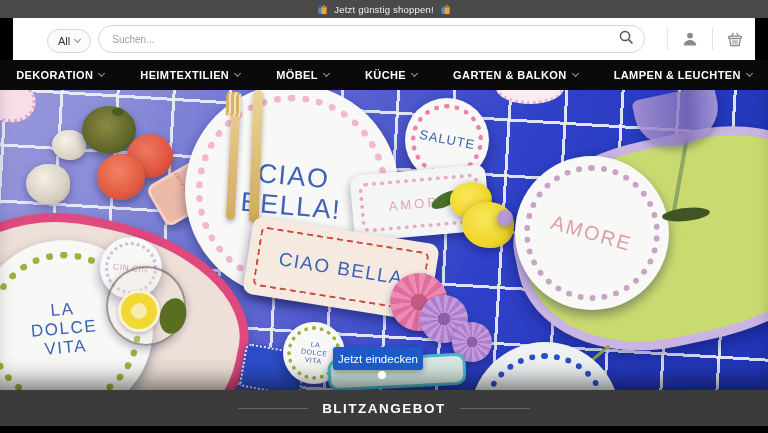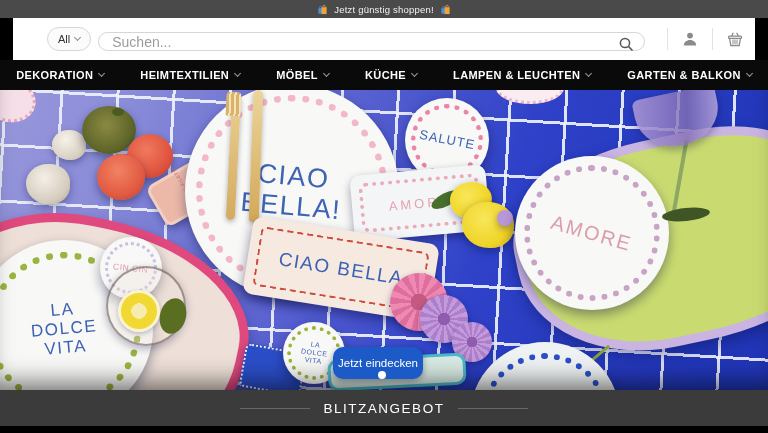--- a/index.html
+++ b/index.html
@@ -24,22 +24,22 @@
     font-style:italic; font-weight:bold; font-size:10px; color:#222; line-height:1; }
   .logo-badge { width:11px; height:11px; border-radius:50%; background:#e8483f; color:#fff;
     font-family:"Liberation Sans", sans-serif; font-style:normal; font-size:6.5px; font-weight:bold;
     display:flex; align-items:center; justify-content:center; }
   .search-area { flex:1; display:flex; align-items:flex-end; gap:7px; margin:0 10px 0 26px; }
   .cat-pill { display:flex; align-items:center; gap:5px; height:24px; padding:0 10px;
     border:1px solid #d6d6d6; border-radius:13px; background:#fbfbfb; font-size:11px; color:#333; cursor:pointer; }
   .chev { display:inline-block; width:5px; height:5px; border:solid #8e8e8e;
     border-width:0 1.4px 1.4px 0; transform:rotate(45deg); margin-top:-3px; }
   .search-box { flex:1; position:relative; }
-  .search-box input { width:100%; height:19px; border:1px solid #d6d6d6; border-radius:14px;
-    padding:0 32px 0 13px; font-size:14px; color:#333; outline:none; background:#fff; }
+  .search-box input { width:100%; height:28px; border:1px solid #d6d6d6; border-radius:14px;
+    padding:0 32px 0 13px; font-size:10px; color:#333; outline:none; background:#fff; }
   .search-box input::placeholder { color:#9c9c9c; }
   .search-icon { position:absolute; right:10px; top:4px; width:17px; height:17px; cursor:pointer; }
   .header-icons { display:flex; align-items:center; }
   .vdiv { width:1px; height:22px; background:#e3e3e3; margin:0 12px; }
   .hicon { width:20px; height:20px; display:flex; align-items:center; justify-content:center; cursor:pointer; }
 
   
   .nav { height:30px; background:#0a0a0a; display:flex; align-items:center;
     justify-content:center; gap:36px; }
   .nav a { color:#fff; font-size:11px; font-weight:bold; letter-spacing:.4px;
@@ -57,31 +57,31 @@
       repeating-linear-gradient(90deg, rgba(238,241,250,.92) 0 3px, transparent 3px 56px),
       linear-gradient(108deg,#a09ddf 0%,#8b8dd8 20%,#5a62d0 42%,#2e41c8 60%,#2136b8 85%);
   }
   .abs { position:absolute; }
   .plate { background:#f8f8f6; border-radius:50%; box-shadow:0 5px 12px rgba(8,12,60,.40);
     display:flex; align-items:center; justify-content:center; }
   .ring { position:absolute; border-radius:50%; }
   .hero-txt { color:#3d63b6; text-align:center; letter-spacing:1.5px; line-height:1.12; }
   .mat { box-shadow:0 6px 14px rgba(8,12,60,.35); }
   .flower { border-radius:50%; box-shadow:0 3px 7px rgba(8,12,60,.35); }
-  .cta { position:absolute; left:333px; top:257px; width:90px; height:32px; z-index:70;
-    background:#1c5ac8; color:#fff; font-size:11.5px; border:none; border-radius:10px;
+  .cta { position:absolute; left:333px; top:257px; width:90px; height:23px; z-index:70;
+    background:#1c5ac8; color:#fff; font-size:11.5px; border:none; border-radius:3px;
     display:flex; align-items:center; justify-content:center; cursor:pointer;
     box-shadow:0 2px 6px rgba(0,0,20,.35); font-family:"Liberation Sans",sans-serif; }
   .dot { position:absolute; left:378px; top:281px; width:8px; height:8px; border-radius:50%;
     background:#fff; z-index:70; cursor:pointer; }
 
   
   .blitz { height:36px; background:#3b3b3b; display:flex; align-items:center;
     justify-content:center; gap:14px; }
-  .blitz h2 { color:#fff; font-size:13.5px; letter-spacing:1.5px; font-weight:normal; }
+  .blitz h2 { color:#fff; font-size:13.5px; letter-spacing:1.5px; font-weight:bold; }
   .blitz .line { width:70px; height:1px; background:#676767; }
 </style>
 </head>
 <body>
 
 <div class="page">
 
   <div class="banner">
     <span class="bag">
       <svg viewBox="0 0 12 12">
@@ -151,25 +151,25 @@
       </a>
     <a>
         <span>MÖBEL</span>
         <i class="chev"></i>
       </a>
     <a>
         <span>KÜCHE</span>
         <i class="chev"></i>
       </a>
     <a>
+        <span>GARTEN &amp; BALKON</span>
+        <i class="chev"></i>
+      </a>
+    <a>
         <span>LAMPEN &amp; LEUCHTEN</span>
-        <i class="chev"></i>
-      </a>
-    <a>
-        <span>GARTEN &amp; BALKON</span>
         <i class="chev"></i>
       </a>
   </nav>
 
   <div class="hero">
     <div class="tiles"></div>
 
     <div class="abs" style="left:-18px;top:-12px;width:54px;height:44px;border-radius:50%;background:#f6dfe8;border:3px dotted #e8a8c0;transform:rotate(15deg);"></div>
     <div class="abs" style="left:496px;top:-18px;width:68px;height:32px;border-radius:50%;background:#f9edf2;border:3px dotted #ecb9cc;"></div>
 

